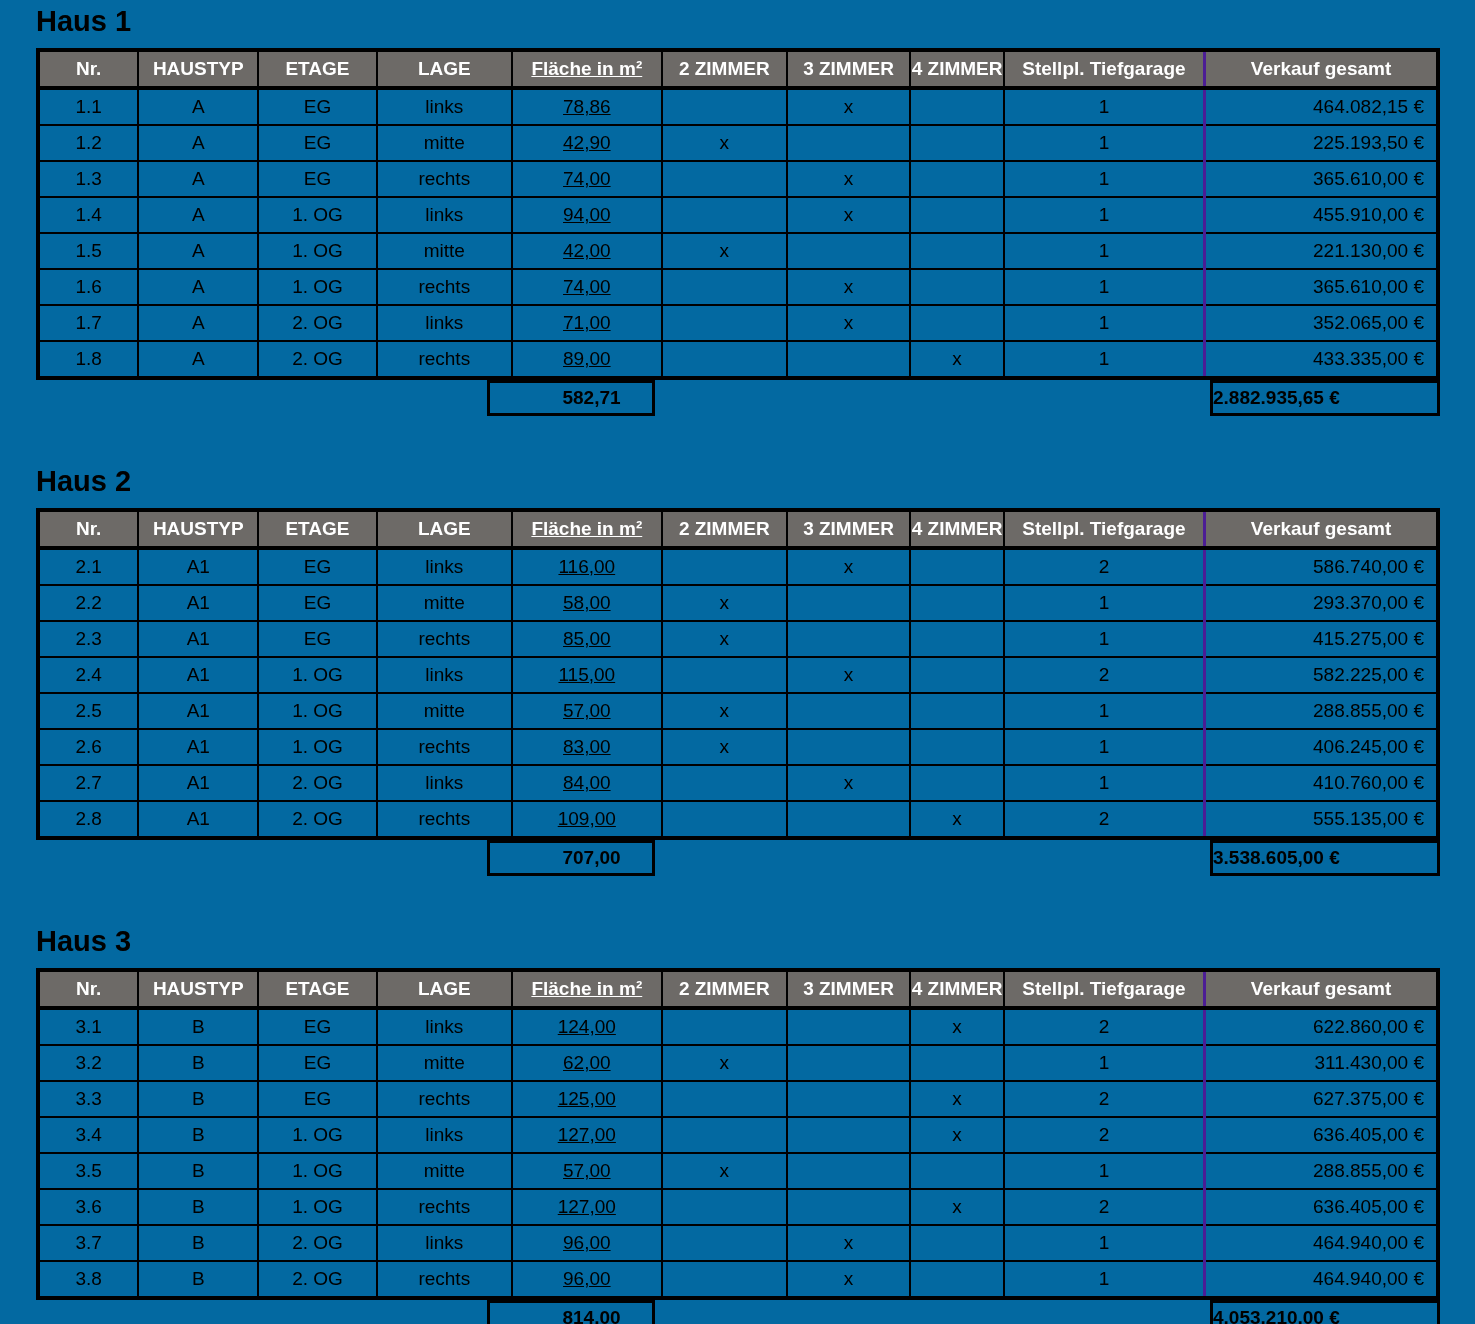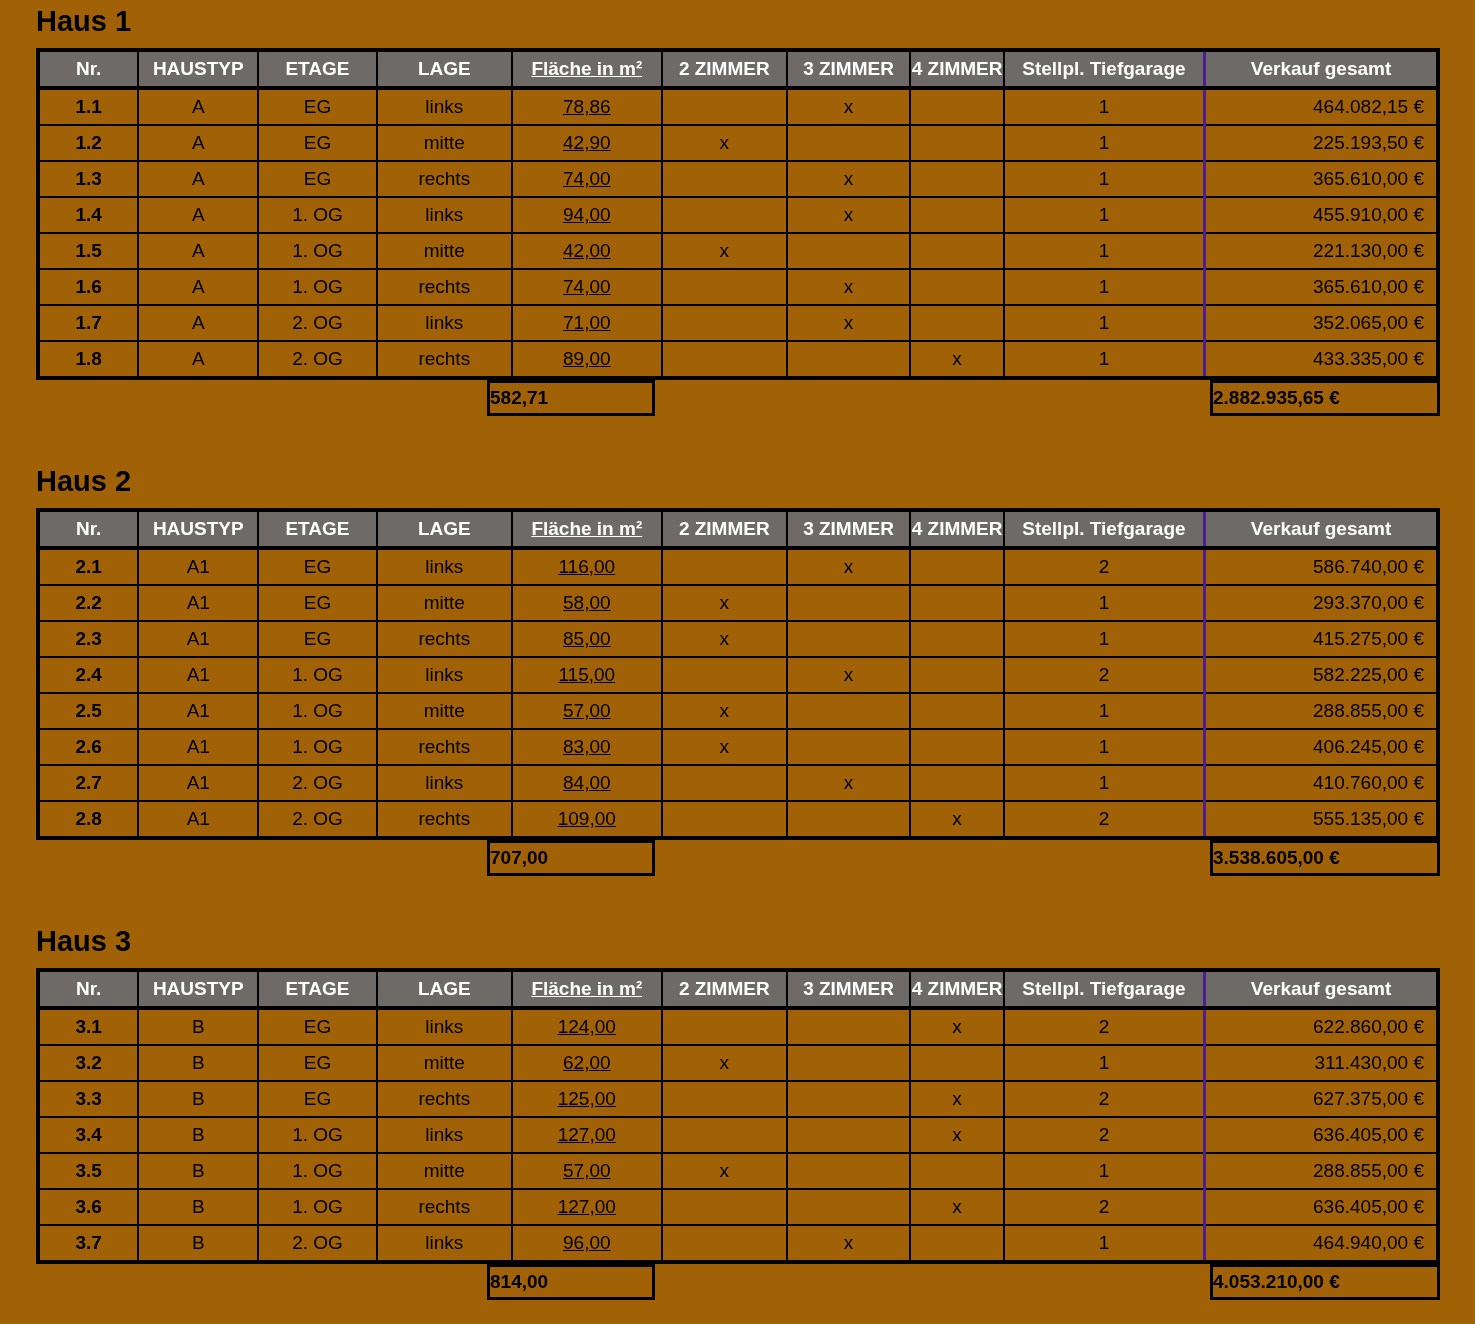--- a/index.html
+++ b/index.html
@@ -8,36 +8,36 @@
     background: #ffffff;
     font-family: "Liberation Sans", sans-serif;
     color: #000000;
   }
   .page {
     width: 1475px;
     height: 1324px;
     box-sizing: border-box;
     padding: 6px 0 0 36px;
     overflow: hidden;
-    background: #a16207;
+    background: #0369a1;
   }
   section.house { margin: 0 0 50px 0; }
   .house-title {
     font-size: 29px;
     font-weight: bold;
     margin: 0 0 10px 0;
     line-height: 1.1;
   }
   table.house-table {
     border-collapse: collapse;
     table-layout: fixed;
     width: 1404px;
     border: 4px solid #000;
   }
-  .c0 { width: 99px; font-weight: bold; }
+  .c0 { width: 99px; }
   .c1 { width: 118px; }
   .c2 { width: 117px; }
   .c3 { width: 133px; }
   .c4 { width: 148px; text-decoration: underline; }
   .c5 { width: 123px; }
   .c6 { width: 122px; }
   .c7 { width: 92px; }
   .c8 { width: 198px; }
   .c9 { width: 230px; }
   table.house-table th, table.house-table td {
@@ -69,21 +69,22 @@
     box-sizing: border-box;
     border: 3px solid #000;
     font-weight: bold;
     font-size: 19px;
     height: 36px;
     line-height: 30px;
   }
   .total-flaeche {
     margin-left: 451px;
     width: 168px;
-    text-align: left;
+    text-align: center;
+    padding-left: 41px;
   }
   .total-verkauf {
     margin-left: 555px;
     width: 230px;
     padding-right: 12px;
   }
 </style>
 </head>
 <body>
 
@@ -464,20 +465,32 @@
               <td class="c1">B</td>
               <td class="c2">2. OG</td>
               <td class="c3">links</td>
               <td class="c4">96,00</td>
               <td class="c5"></td>
               <td class="c6">x</td>
               <td class="c7"></td>
               <td class="c8">1</td>
               <td class="c9">464.940,00 €</td>
             </tr>
+            <tr>
+              <td class="c0">3.8</td>
+              <td class="c1">B</td>
+              <td class="c2">2. OG</td>
+              <td class="c3">rechts</td>
+              <td class="c4">96,00</td>
+              <td class="c5"></td>
+              <td class="c6">x</td>
+              <td class="c7"></td>
+              <td class="c8">1</td>
+              <td class="c9">464.940,00 €</td>
+            </tr>
           </tbody>
     </table>
     <div class="totals">
       <div class="total-box total-flaeche">814,00</div>
       <div class="total-box total-verkauf">4.053.210,00 €</div>
     </div>
   </section>
 </div>
 </div>
 

